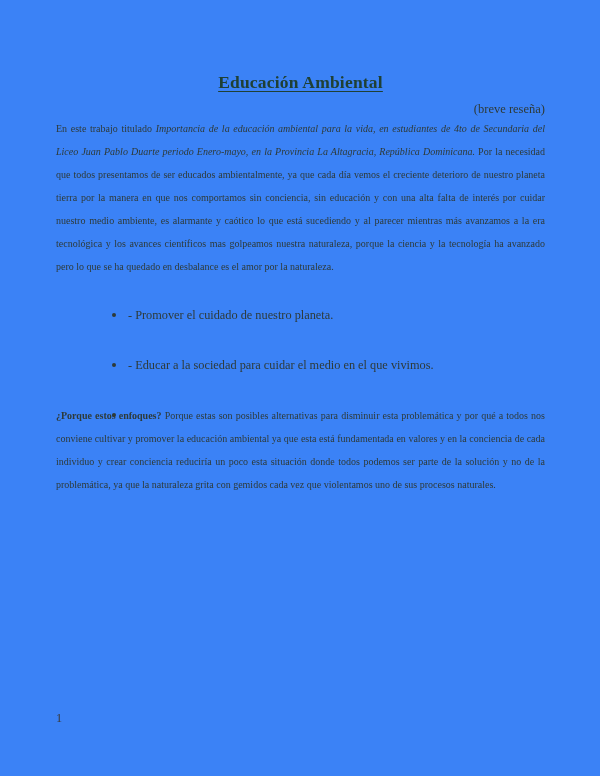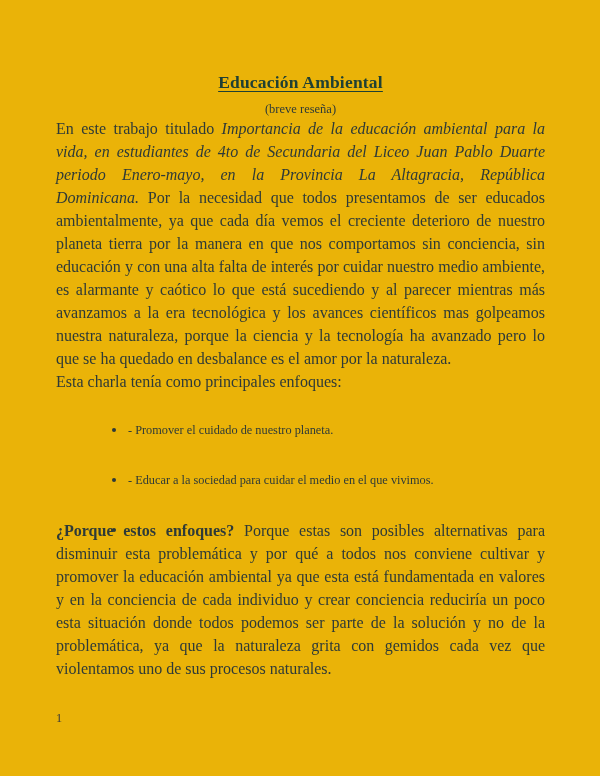--- a/index.html
+++ b/index.html
@@ -15,21 +15,21 @@
     overflow: hidden;
     position: relative;
   }
 
   .page {
     position: relative;
     width: 600px;
     height: 776px;
     box-sizing: border-box;
     padding: 0;
-    background: #eab308;
+    background: #3b82f6;
   }
 
   .content {
     position: absolute;
     left: 56px;
     top: 0;
     width: 489px;
   }
 
   .doc-title {
@@ -39,30 +39,30 @@
     color: #1f4034;
     text-decoration: underline;
     text-underline-offset: 3px;
     margin: 0;
     padding-top: 72px;
     letter-spacing: 0.2px;
     line-height: 1.2;
   }
 
   .doc-subtitle {
-    text-align: center;
+    text-align: right;
     font-size: 12.5px;
     color: #2e3a38;
     margin: 0;
     padding-top: 9px;
     line-height: 1.2;
   }
 
   p.body-par {
-    font-size: 16px;
+    font-size: 10px;
     line-height: 23px;
     text-align: justify;
     margin: 0;
     color: #2e3a38;
     hyphens: none;
   }
 
   .par-intro {
     margin-top: 27px;
   }
@@ -130,21 +130,20 @@
 <div class="page">
 
   <div class="content">
 
     <h1 class="doc-title">Educación Ambiental</h1>
 
     <div class="doc-subtitle">(breve reseña)</div>
 
     <p class="body-par par-intro"><span>En este trabajo titulado </span><span class="italic-run">Importancia de la educación ambiental para la vida, en estudiantes de 4to de Secundaria del Liceo Juan Pablo Duarte periodo Enero-mayo, en la Provincia La Altagracia, República Dominicana.</span><span>  Por la necesidad que todos presentamos de ser educados ambientalmente, ya que cada día vemos el creciente deterioro de nuestro planeta tierra por la manera  en que nos comportamos sin conciencia, sin educación y con una alta falta de interés por cuidar nuestro medio ambiente, es alarmante y caótico lo que está sucediendo y al parecer mientras más avanzamos a la era tecnológica y los avances científicos mas golpeamos nuestra naturaleza, porque la ciencia y la tecnología ha avanzado pero lo que se ha quedado en desbalance es el amor por la naturaleza.</span></p>
 
-    <p class="body-par par-enfoques">Esta charla tenía como principales enfoques:</p>
 
     <ul class="enfoques-list">
       <li><span class="disc"></span><span>- Promover el cuidado de nuestro planeta.</span></li>
       <li><span class="disc"></span><span>- Educar a la sociedad para cuidar el medio en el que vivimos.</span></li>
       <li><span class="disc"></span></li>
     </ul>
 
     <p class="body-par par-final"><span class="bold-run">¿Porque estos enfoques?</span><span> Porque estas son posibles alternativas para disminuir esta problemática y por qué a todos nos conviene cultivar y promover la educación ambiental ya que esta está fundamentada en valores y en la conciencia de cada individuo y crear conciencia reduciría un poco esta situación donde todos podemos ser parte de la solución y no de la problemática, ya que la naturaleza grita con gemidos cada vez que violentamos uno de sus procesos naturales.</span></p>
 
   </div>

